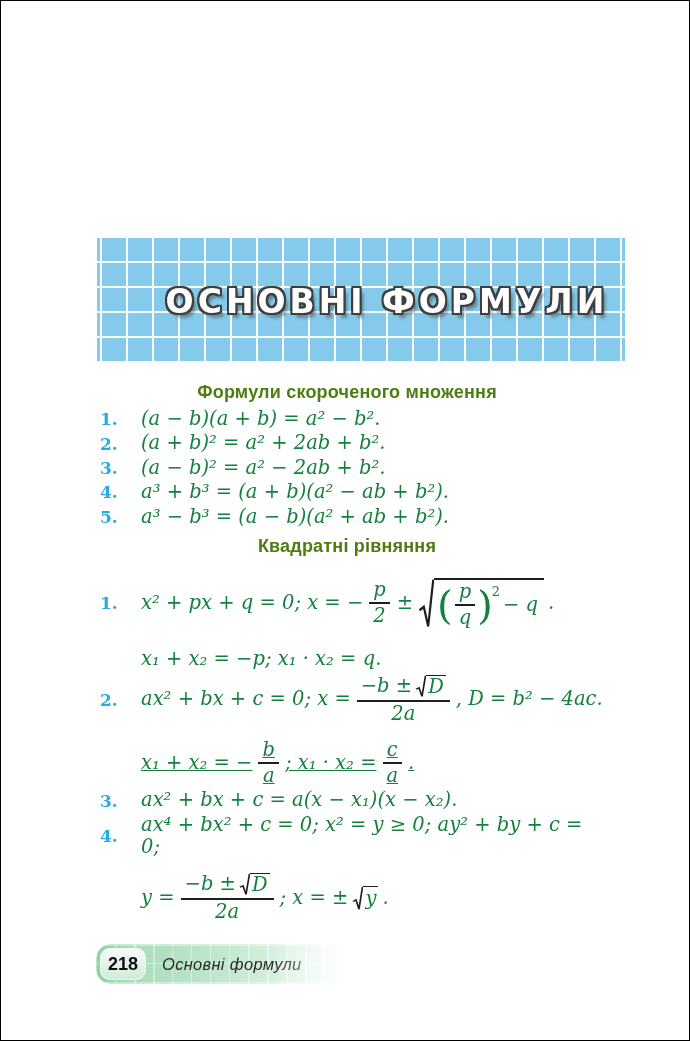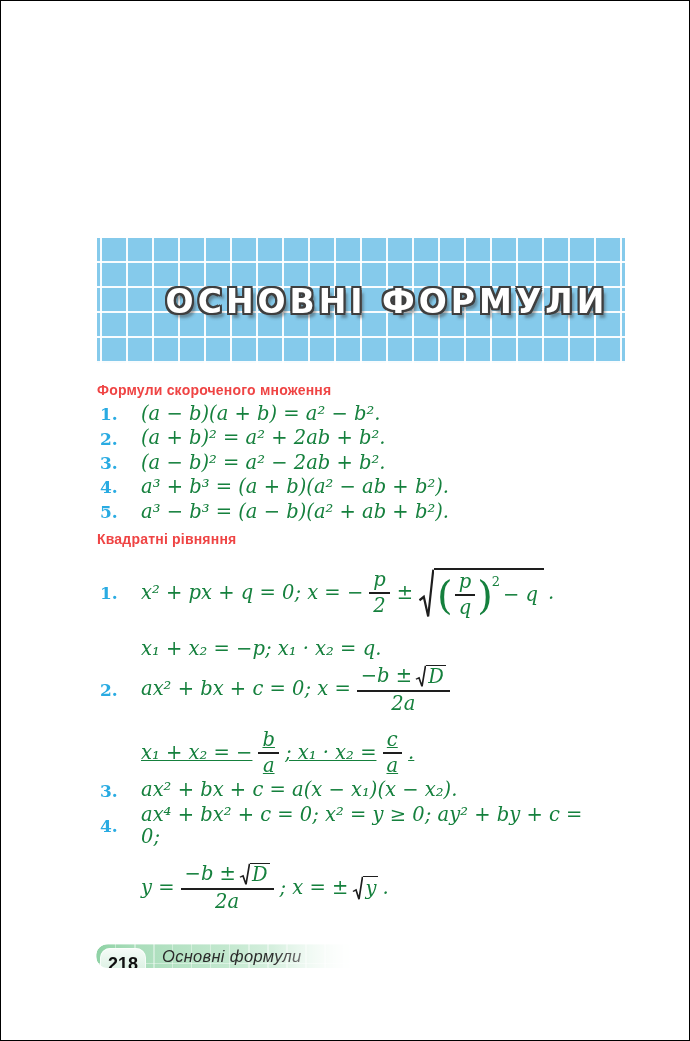--- a/index.html
+++ b/index.html
@@ -26,22 +26,22 @@
     letter-spacing:4px;color:#ffffff;white-space:nowrap;
     text-shadow:
       -2px -2px 0 #3f3f3f, 2px -2px 0 #3f3f3f, -2px 2px 0 #3f3f3f, 2px 2px 0 #3f3f3f,
       -2px 0 0 #3f3f3f, 2px 0 0 #3f3f3f, 0 -2px 0 #3f3f3f, 0 2px 0 #3f3f3f,
       4px 5px 3px rgba(60,60,60,.45);
   }
 
   
   .content{position:absolute;left:96px;top:381px;width:500px;}
   .sec-title{
-    margin:0 0 5px 0;text-align:left;
-    font-size:14px;font-weight:bold;color:#ef4444;letter-spacing:.2px;
+    margin:0 0 5px 0;text-align:center;
+    font-size:18px;font-weight:bold;color:#4d7c0f;letter-spacing:.2px;
   }
   .sec-title.quad{margin-top:8px;margin-bottom:15px;}
 
   .math{
     font-family:"DejaVu Serif",serif;font-style:italic;
     font-size:19.5px;color:#15803d;line-height:1.15;
   }
   .frow{display:flex;align-items:center;margin-bottom:2px;}
   .rownum{
     flex:0 0 44px;box-sizing:border-box;padding-left:3px;
@@ -68,21 +68,21 @@
   .sqrt.sm{padding-left:11px;}
   .sqrt.sm .radsvg{width:11px;}
   .sqrt.sm .radicand{border-top-width:1.5px;padding:1px 2px 0 2px;}
 
   .bp{font-style:normal;font-size:40px;line-height:.92;font-family:"DejaVu Serif",serif;}
   .exp{font-size:13px;font-style:normal;align-self:flex-start;line-height:1;margin:3px 3px 0 -1px;}
   .op{margin:0 1px;}
 
   
   .footer-bar{
-    position:absolute;left:95px;top:943px;width:260px;height:24px;
+    position:absolute;left:95px;top:943px;width:260px;height:40px;
     border-radius:15px 8px 8px 15px;
     background-image:
       repeating-linear-gradient(90deg, rgba(255,255,255,.40) 0 1.5px, rgba(255,255,255,0) 1.5px 19px),
       repeating-linear-gradient(180deg, rgba(255,255,255,.40) 0 1.5px, rgba(255,255,255,0) 1.5px 19px),
       linear-gradient(90deg, #8FD2A5 0%, #A9DDBA 15%, #C3E8CF 50%, #E2F4E8 80%, #F7FCF8 100%);
     -webkit-mask-image:linear-gradient(90deg,#000 68%, transparent 99%);
     mask-image:linear-gradient(90deg,#000 68%, transparent 99%);
   }
   .page-pill{
     position:absolute;left:4px;top:4px;width:46px;height:32px;border-radius:10px;
@@ -176,20 +176,21 @@
             <span>−b ±</span>
             <span class="sqrt sm">
               <svg class="radsvg" viewBox="0 0 22 60" preserveAspectRatio="none">
                   <path d="M2 38 L8 34 L14 57 L21 2" fill="none" stroke="#1e1e1e" stroke-width="3.4"></path>
                 </svg>
               <span class="radicand">D</span>
             </span>
           </span>
           <span class="fden">2a</span>
         </span>
+        <span>,  D = b² − 4ac.</span>
       </div>
     </div>
 
     <div class="frow cont mid2">
       <span class="rownum"></span>
       <div class="fline math">
         <span>x₁ + x₂ = −</span>
         <span class="frac">
           <span class="fnum">b</span>
           <span class="fden">a</span>

